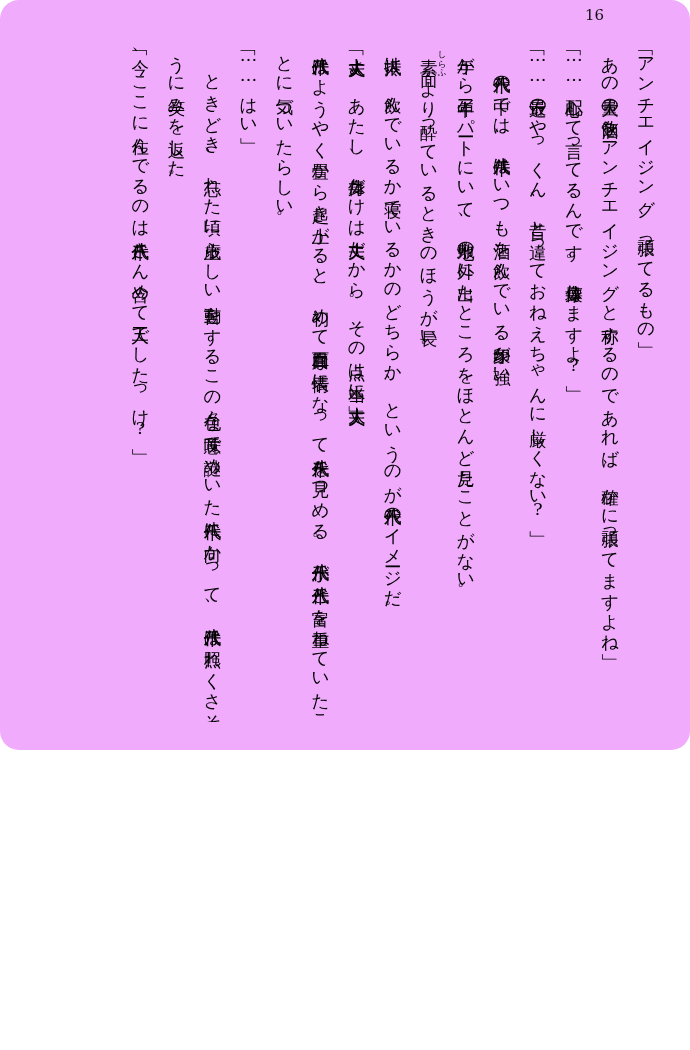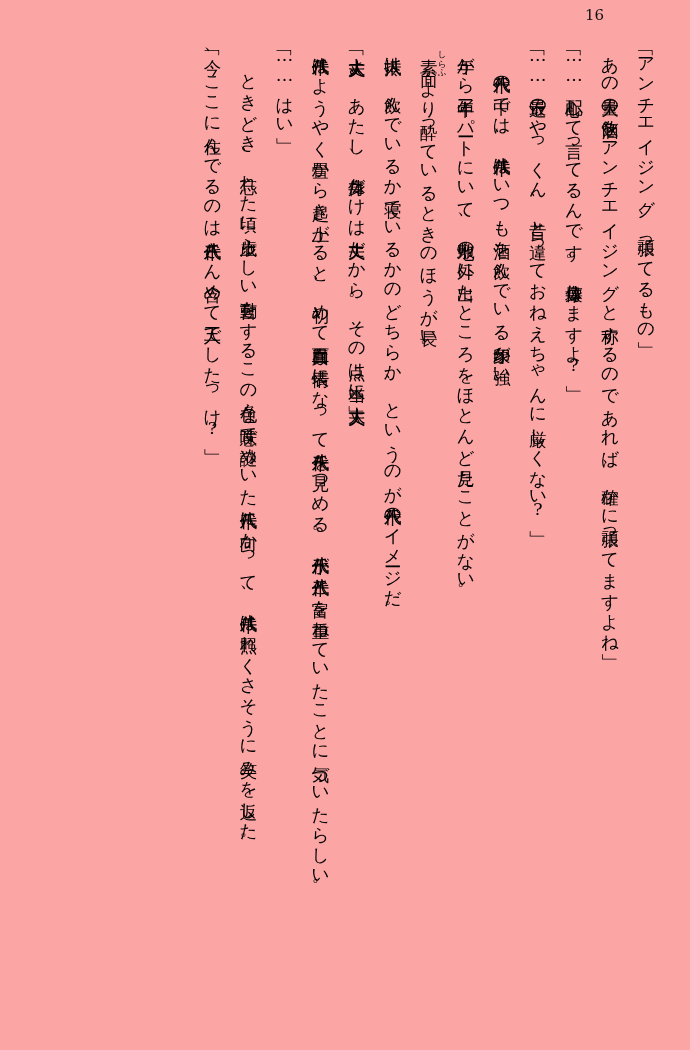--- a/index.html
+++ b/index.html
@@ -10,23 +10,24 @@
   body {
     width: 690px;
     height: 1050px;
     overflow: hidden;
     font-family: "DejaVu Serif", "Liberation Serif", serif;
     color: #000000;
   }
   .page {
     position: relative;
     width: 690px;
-    height: 1050px;
-    background: #fca5a5;
+    height: 750px;
+    background: #f0abfc;
     box-sizing: border-box;
+    border-radius: 19px;
   }
   .page-number {
     position: absolute;
     top: 6px;
     right: 86px;
     font-size: 15px;
     font-family: "DejaVu Serif", "Liberation Serif", serif;
     letter-spacing: 0;
     color: #111;
   }

